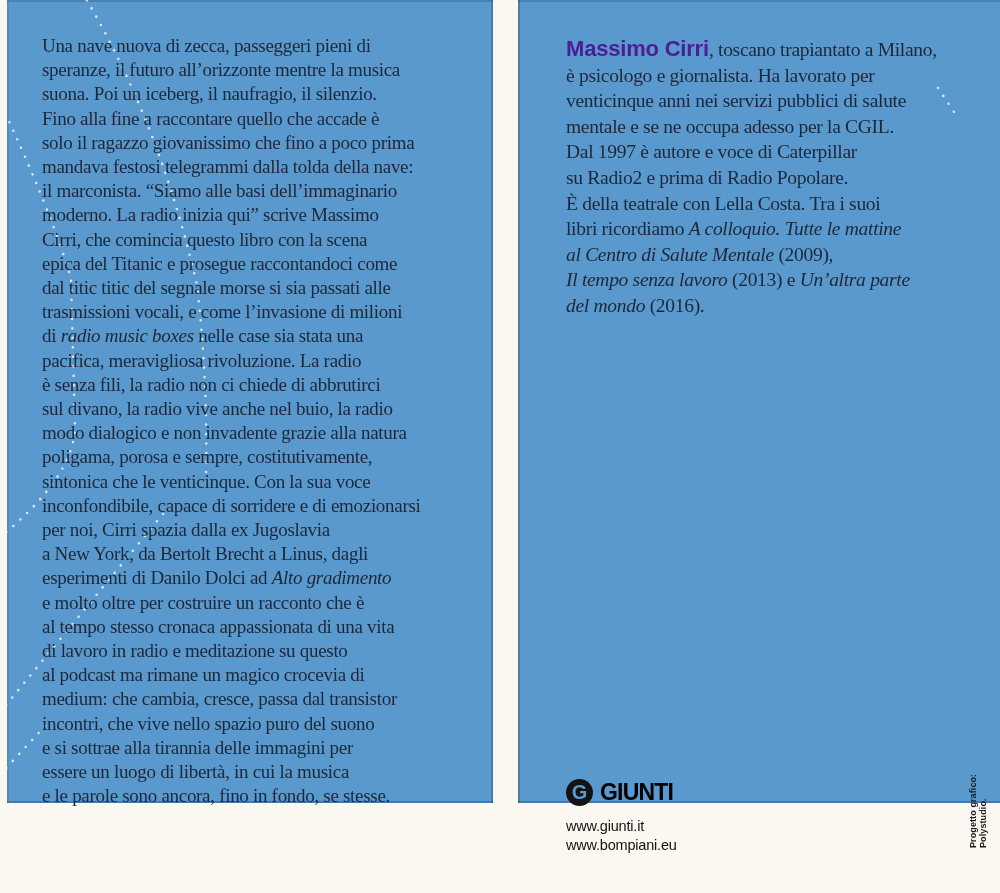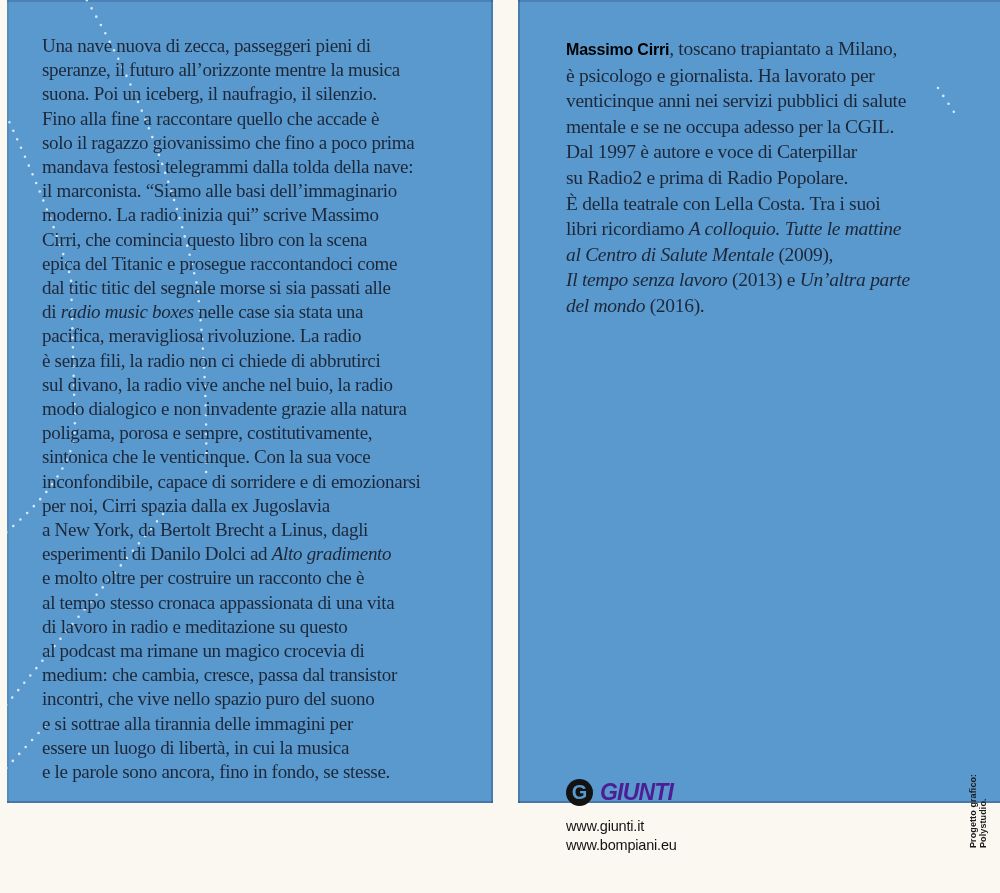--- a/index.html
+++ b/index.html
@@ -24,33 +24,33 @@
     fill:none;stroke:#eff6fc;stroke-opacity:.85;
     stroke-width:2.6;stroke-linecap:round;stroke-dasharray:0 9.5;
   }
   .textblock{position:absolute;color:#1d2737;}
   .tb-left{left:35px;top:34px;font-size:19px;line-height:24.2px;letter-spacing:-0.3px;}
   .tb-right{left:48px;top:36px;font-size:19.5px;line-height:25.6px;letter-spacing:-0.3px;}
   .tline{white-space:nowrap;}
   .it{font-style:italic;}
   .bold-sans{
     font-family:"Liberation Sans", sans-serif;
-    font-weight:700;color:#000000;font-size:16px;letter-spacing:-0.2px;
+    font-weight:700;color:#4c1d95;font-size:22px;letter-spacing:-0.2px;
   }
   .publisher{position:absolute;left:48px;top:779px;}
   .logo-row{display:flex;align-items:center;gap:7px;}
   .logo-g{
     width:27px;height:27px;border-radius:50%;background:#131313;
     color:#5a99ce;font-family:"Liberation Sans", sans-serif;font-weight:700;
     font-size:20px;display:flex;align-items:center;justify-content:center;
     line-height:27px;
   }
   .logo-name{
-    font-family:"Liberation Sans", sans-serif;font-weight:700;color:#4c1d95;
-    font-size:23px;letter-spacing:-0.8px;font-style:italic;
+    font-family:"Liberation Sans", sans-serif;font-weight:700;color:#000000;
+    font-size:23px;letter-spacing:-0.8px;
   }
   .urls{margin-top:11px;font-family:"Liberation Sans", sans-serif;font-weight:400;
     color:#131313;font-size:14.5px;line-height:19px;letter-spacing:-0.2px;}
   .credit{
     position:absolute;left:452px;top:742px;height:106px;width:16px;
     writing-mode:vertical-rl;transform:rotate(180deg);
     font-family:"Liberation Sans", sans-serif;font-weight:700;
     font-size:9px;color:#1b1b1b;letter-spacing:0.1px;
     display:flex;align-items:center;
   }
@@ -70,20 +70,21 @@
       <div class="tline"><span>speranze, il futuro all’orizzonte mentre la musica</span></div>
       <div class="tline"><span>suona. Poi un iceberg, il naufragio, il silenzio.</span></div>
       <div class="tline"><span>Fino alla fine a raccontare quello che accade è</span></div>
       <div class="tline"><span>solo il ragazzo giovanissimo che fino a poco prima</span></div>
       <div class="tline"><span>mandava festosi telegrammi dalla tolda della nave:</span></div>
       <div class="tline"><span>il marconista. “Siamo alle basi dell’immaginario</span></div>
       <div class="tline"><span>moderno. La radio inizia qui” scrive Massimo</span></div>
       <div class="tline"><span>Cirri, che comincia questo libro con la scena</span></div>
       <div class="tline"><span>epica del Titanic e prosegue raccontandoci come</span></div>
       <div class="tline"><span>dal titic titic del segnale morse si sia passati alle</span></div>
+      <div class="tline"><span>trasmissioni vocali, e come l’invasione di milioni</span></div>
       <div class="tline"><span>di </span><span class="it">radio music boxes</span><span> nelle case sia stata una</span></div>
       <div class="tline"><span>pacifica, meravigliosa rivoluzione. La radio</span></div>
       <div class="tline"><span>è senza fili, la radio non ci chiede di abbrutirci</span></div>
       <div class="tline"><span>sul divano, la radio vive anche nel buio, la radio</span></div>
       <div class="tline"><span>modo dialogico e non invadente grazie alla natura</span></div>
       <div class="tline"><span>poligama, porosa e sempre, costitutivamente,</span></div>
       <div class="tline"><span>sintonica che le venticinque. Con la sua voce</span></div>
       <div class="tline"><span>inconfondibile, capace di sorridere e di emozionarsi</span></div>
       <div class="tline"><span>per noi, Cirri spazia dalla ex Jugoslavia</span></div>
       <div class="tline"><span>a New York, da Bertolt Brecht a Linus, dagli</span></div>

